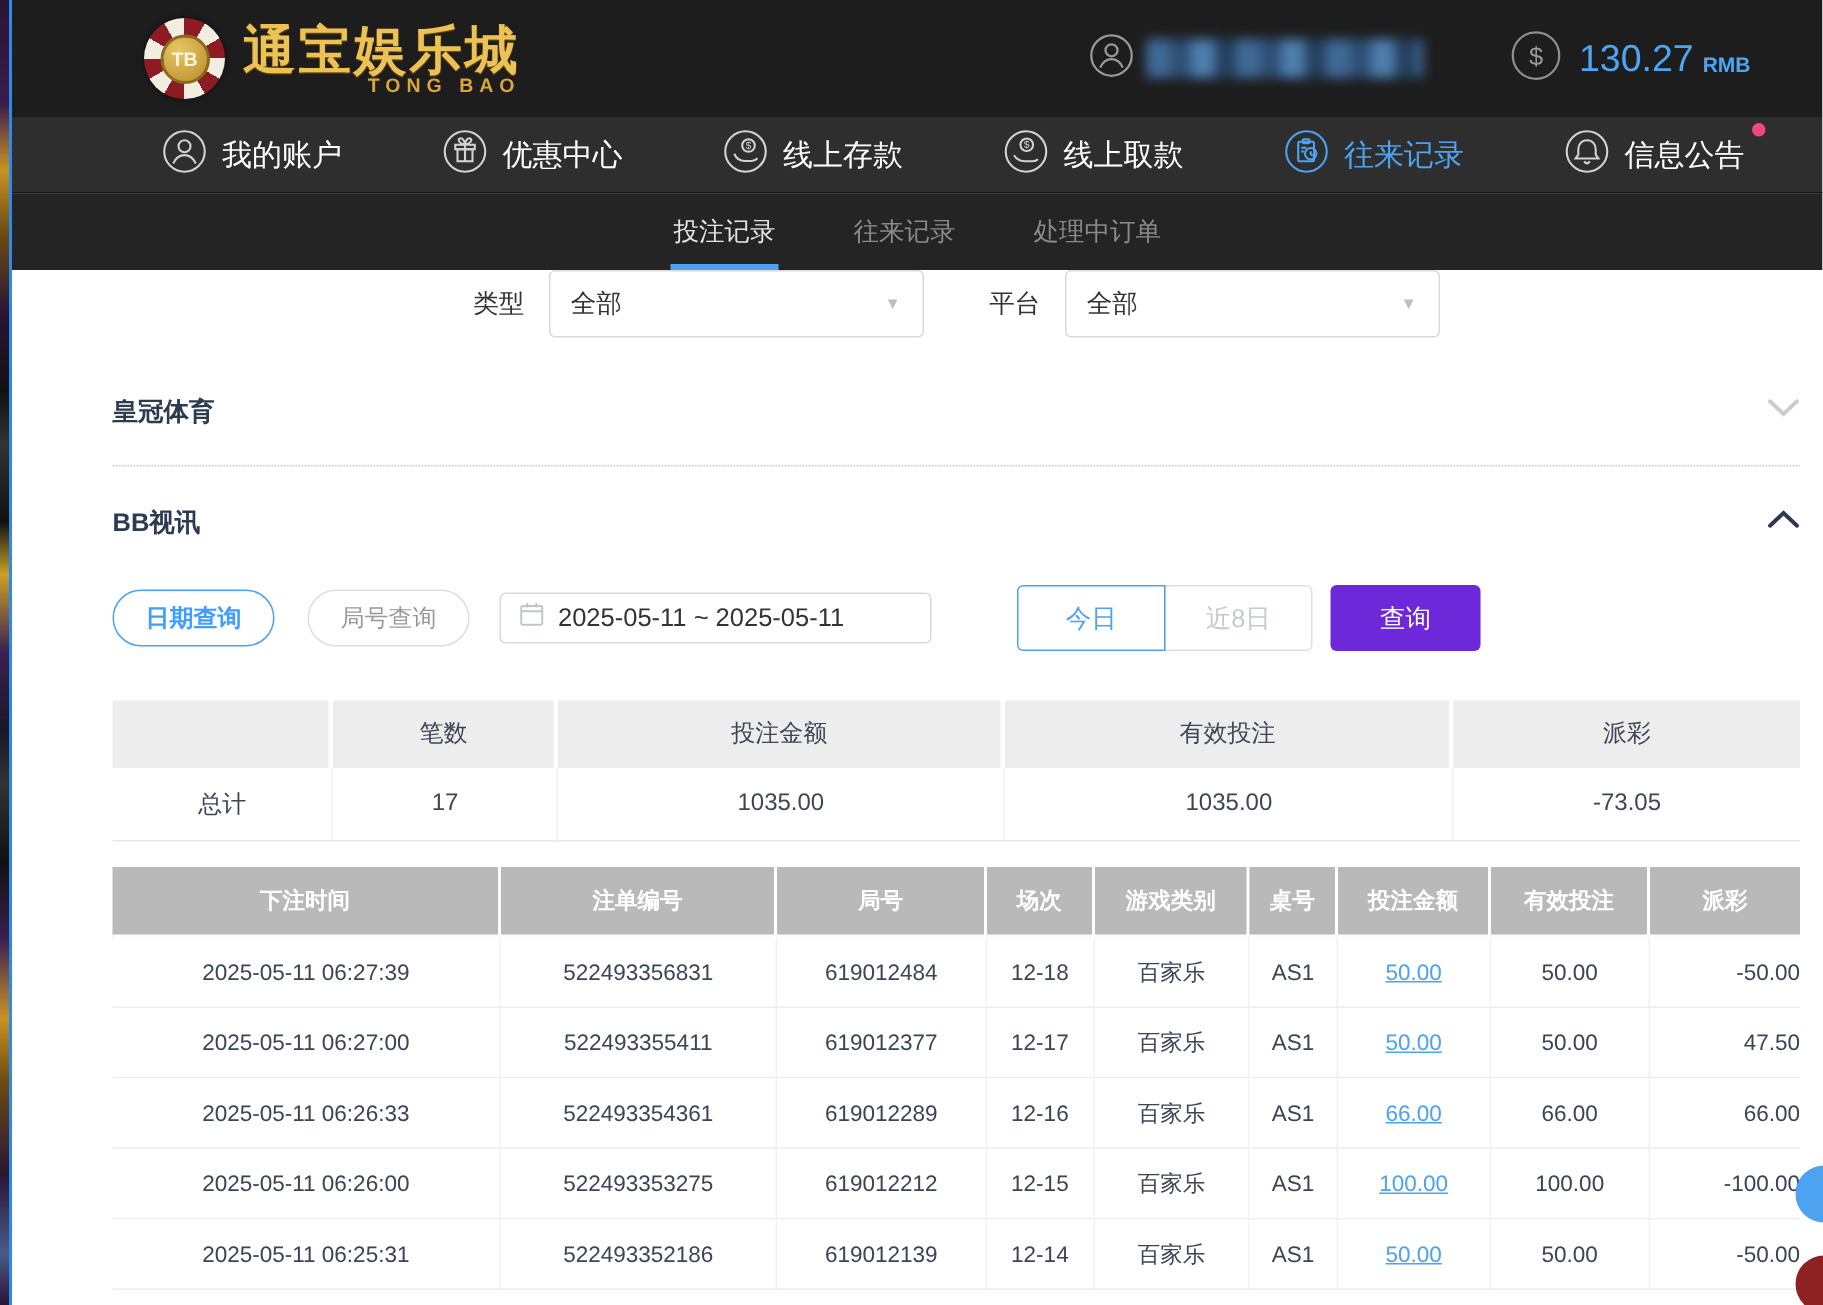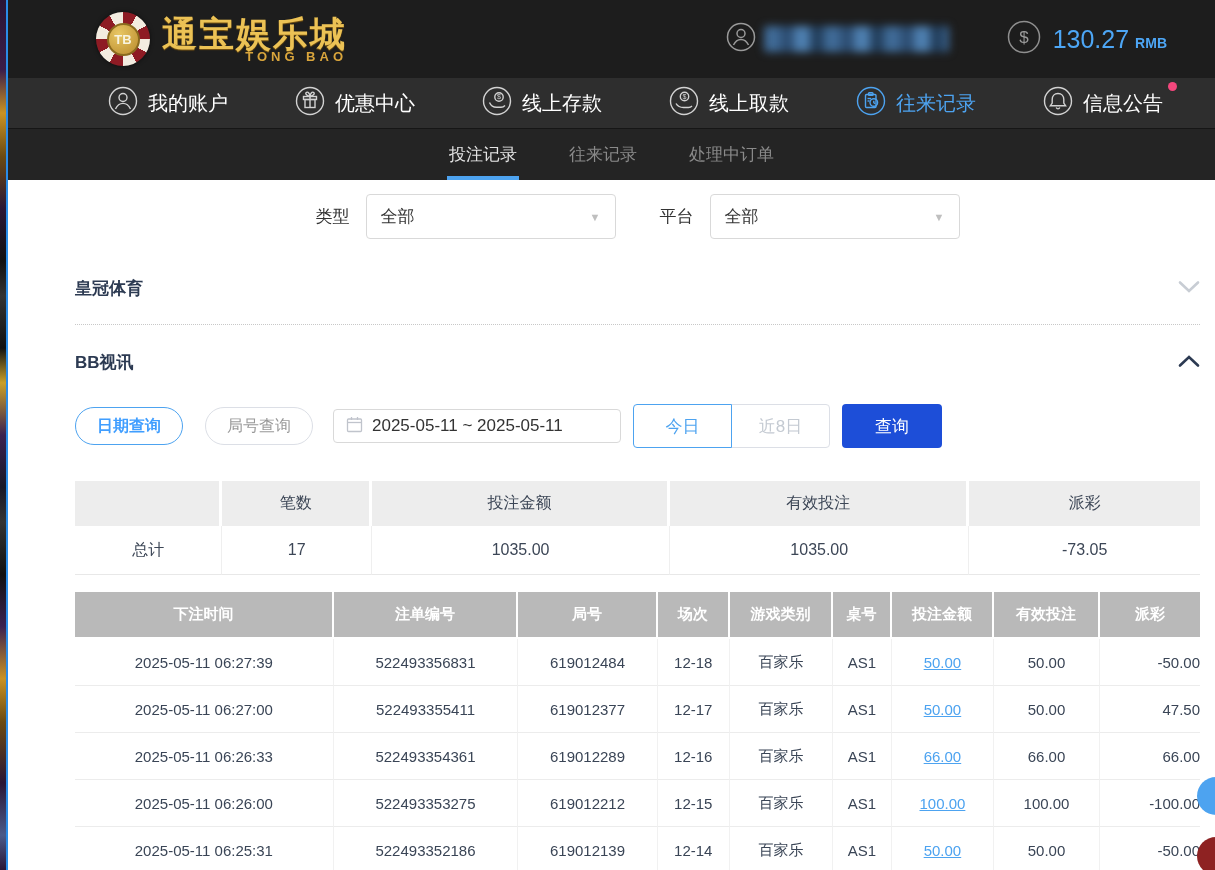--- a/index.html
+++ b/index.html
@@ -47,21 +47,21 @@
 
   
   .subbar { margin-left:8px; height:51px; background:#242424; display:flex; justify-content:center; gap:48px; }
   .tab { position:relative; display:flex; align-items:center; height:100%; font-size:17px; color:#8a8a8a; cursor:pointer; padding:0 2px; }
   .tab.active { color:#e5e5e5; }
   .tab.active::after { content:""; position:absolute; left:0; right:0; bottom:0; height:4px; background:#4da3f0; }
 
   
   .content { margin-left:8px; background:#fff; padding:0 15px 0 67px; }
 
-  .filter-row { display:flex; justify-content:center; align-items:center; padding-top:14px; gap:16px; }
+  .filter-row { display:flex; justify-content:center; align-items:center; gap:16px; }
   .filter-label { font-size:17px; color:#333; }
   .select { width:250px; height:45px; border:1px solid #d9d9d9; border-radius:4px; display:flex;
     align-items:center; justify-content:space-between; padding:0 14px; cursor:pointer; }
   .select + .filter-label { margin-left:28px; }
   .select-value { font-size:17px; color:#333; }
   .caret { color:#bfbfbf; font-size:11px; }
 
   .section { display:flex; align-items:center; justify-content:space-between; }
   .section.sports { margin-top:38px; }
   .section.bb { margin-top:26px; }
@@ -74,22 +74,22 @@
   .pill.active { border:1px solid #4da3f0; color:#409eff; font-weight:bold; }
   .pill.idle { border:1px solid #dcdfe6; color:#999; margin-left:22px; }
   .date-box { margin-left:20px; width:288px; height:34px; border:1px solid #d9d9d9; border-radius:4px;
     display:flex; align-items:center; padding:0 12px; gap:9px; cursor:pointer; }
   .date-text { font-size:17px; color:#333; }
   .seg { display:flex; margin-left:12px; }
   .seg button { width:99px; height:44px; background:#fff; font-size:17px; cursor:pointer;
     border:1px solid #dcdfe6; color:#c4cad2; margin-left:-1px; font-family:inherit; }
   .seg button:first-child { border-radius:4px 0 0 4px; margin-left:0; }
   .seg button:last-child { border-radius:0 4px 4px 0; }
-  .seg button.on { border:1px solid #4da3f0; color:#4da3f0; position:relative; z-index:1; }
-  .search-btn { margin-left:12px; width:100px; height:44px; background:#1d4ed8; color:#fff;
+  .seg button.on { border:1px solid #4da3f0; color:#4da3f0; position:relative; z-index:1;margin-left:45px; }
+  .search-btn { margin-left:12px; width:100px; height:44px; background:#6d28d9; color:#fff;
     font-size:17px; border:none; border-radius:4px; cursor:pointer; font-family:inherit; }
 
   
   table { border-collapse:separate; border-spacing:0; width:100%; table-layout:fixed; }
   .sum-table { margin-top:33px; }
   .sum-table th { background:#ededed; height:45px; font-weight:normal; font-size:16px; color:#3c4656;
     border-right:3px solid #fff; }
   .sum-table th:last-child { border-right:none; }
   .sum-table td { height:49px; text-align:center; font-size:16px; color:#3c4656;
     border-bottom:1px solid #e8e8e8; border-right:1px solid #efefef; }

